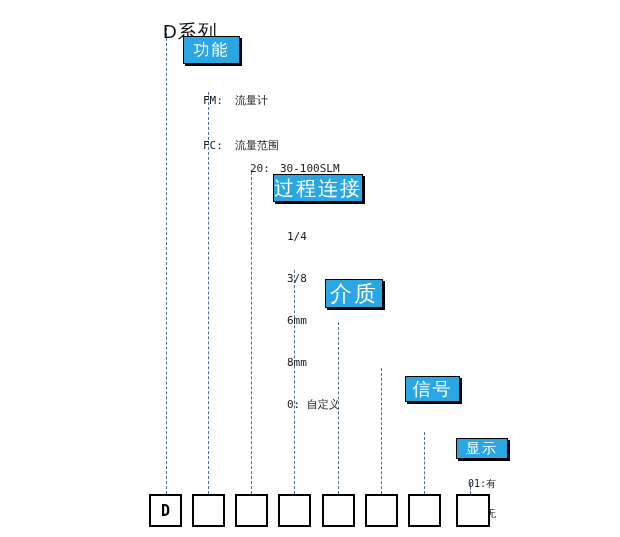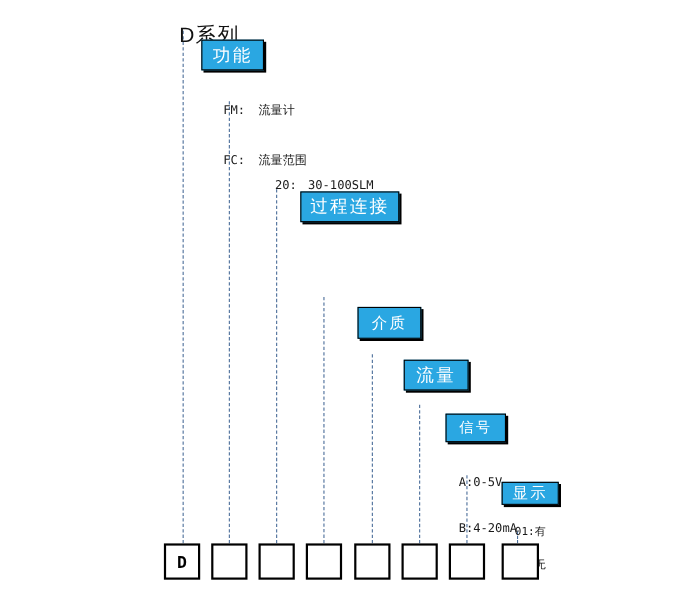--- a/index.html
+++ b/index.html
@@ -76,38 +76,38 @@
   </div>
   <div class="opts" style="left:203px;top:63px;line-height:15px">
     <div class="row"><span class="k" style="width:32px">FM:</span><span>流量计</span></div>
     <div class="row"><span class="k" style="width:32px">FC:</span><span>流量范围</span></div>
   </div>
 
   <div class="opts" style="left:250px;top:129px;line-height:16px">
     <div class="row"><span class="k" style="width:30px">20:</span><span>30-100SLM</span></div>
   </div>
 
-  <div class="tag" style="left:273px;top:174px;width:90px;height:28px;font-size:16px">
+  <div class="tag" style="left:273px;top:174px;width:90px;height:28px;font-size:20px">
     <span>过程连接</span>
   </div>
+  <div class="opts" style="left:287px;top:202px;line-height:14px">
+    <div class="row">1/4</div>
+    <div class="row">3/8</div>
+    <div class="row">6mm</div>
+    <div class="row">8mm</div>
+    <div class="row">0: 自定义</div>
+  </div>
 
-  <div class="tag" style="left:325px;top:279px;width:58px;height:29px;font-size:14px">
+  <div class="tag" style="left:325px;top:279px;width:58px;height:29px;font-size:22px">
     <span>介质</span>
   </div>
 
-  <div class="tag" style="left:367px;top:327px;width:59px;height:28px;font-size:16px">
-    <span>流量</span>
-  </div>
 
-  <div class="tag" style="left:405px;top:376px;width:55px;height:26px;font-size:13px">
+  <div class="tag" style="left:405px;top:376px;width:55px;height:26px;font-size:18px">
     <span>信号</span>
-  </div>
-  <div class="opts" style="left:417px;top:404px;line-height:14px">
-    <div class="row">A:0-5V</div>
-    <div class="row">B:4-20mA</div>
   </div>
 
   <div class="opts" style="left:468px;top:459px;line-height:10px;font-size:10px">
     <div class="row">01:有</div>
     <div class="row">02:无</div>
   </div>
   <div class="tag" style="left:456px;top:438px;width:52px;height:21px;font-size:14px">
     <span>显示</span>
   </div>
 

